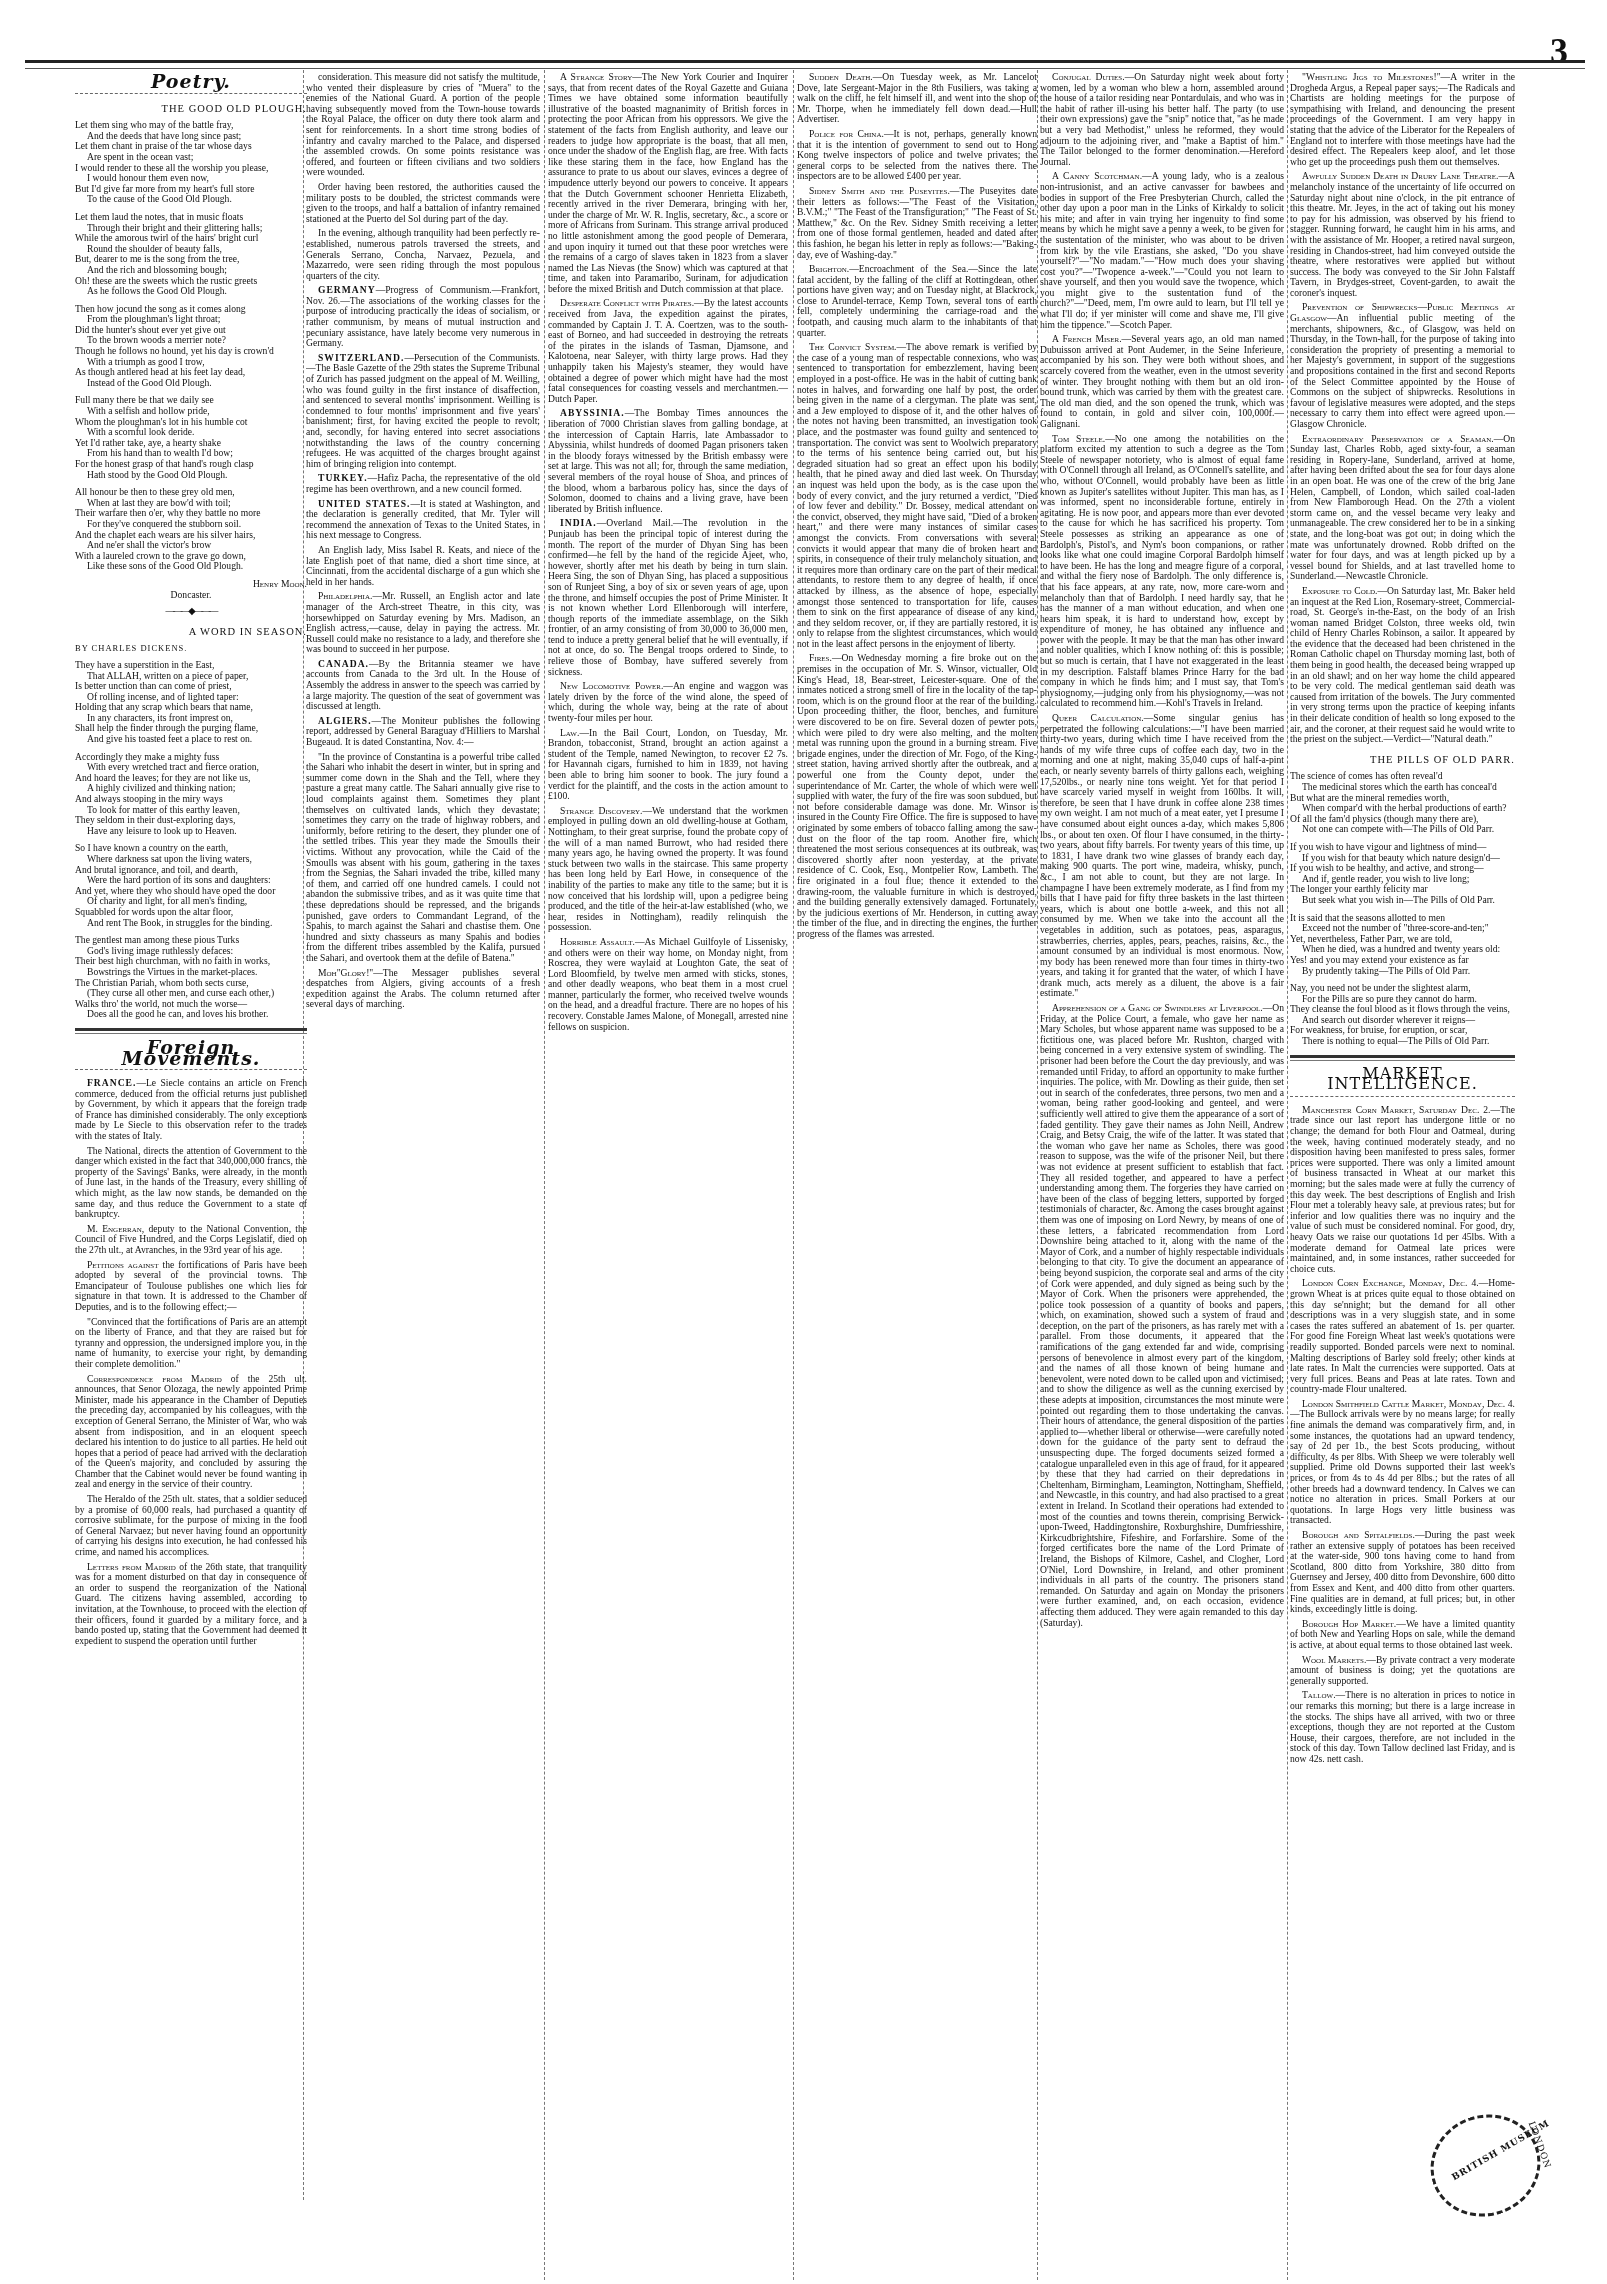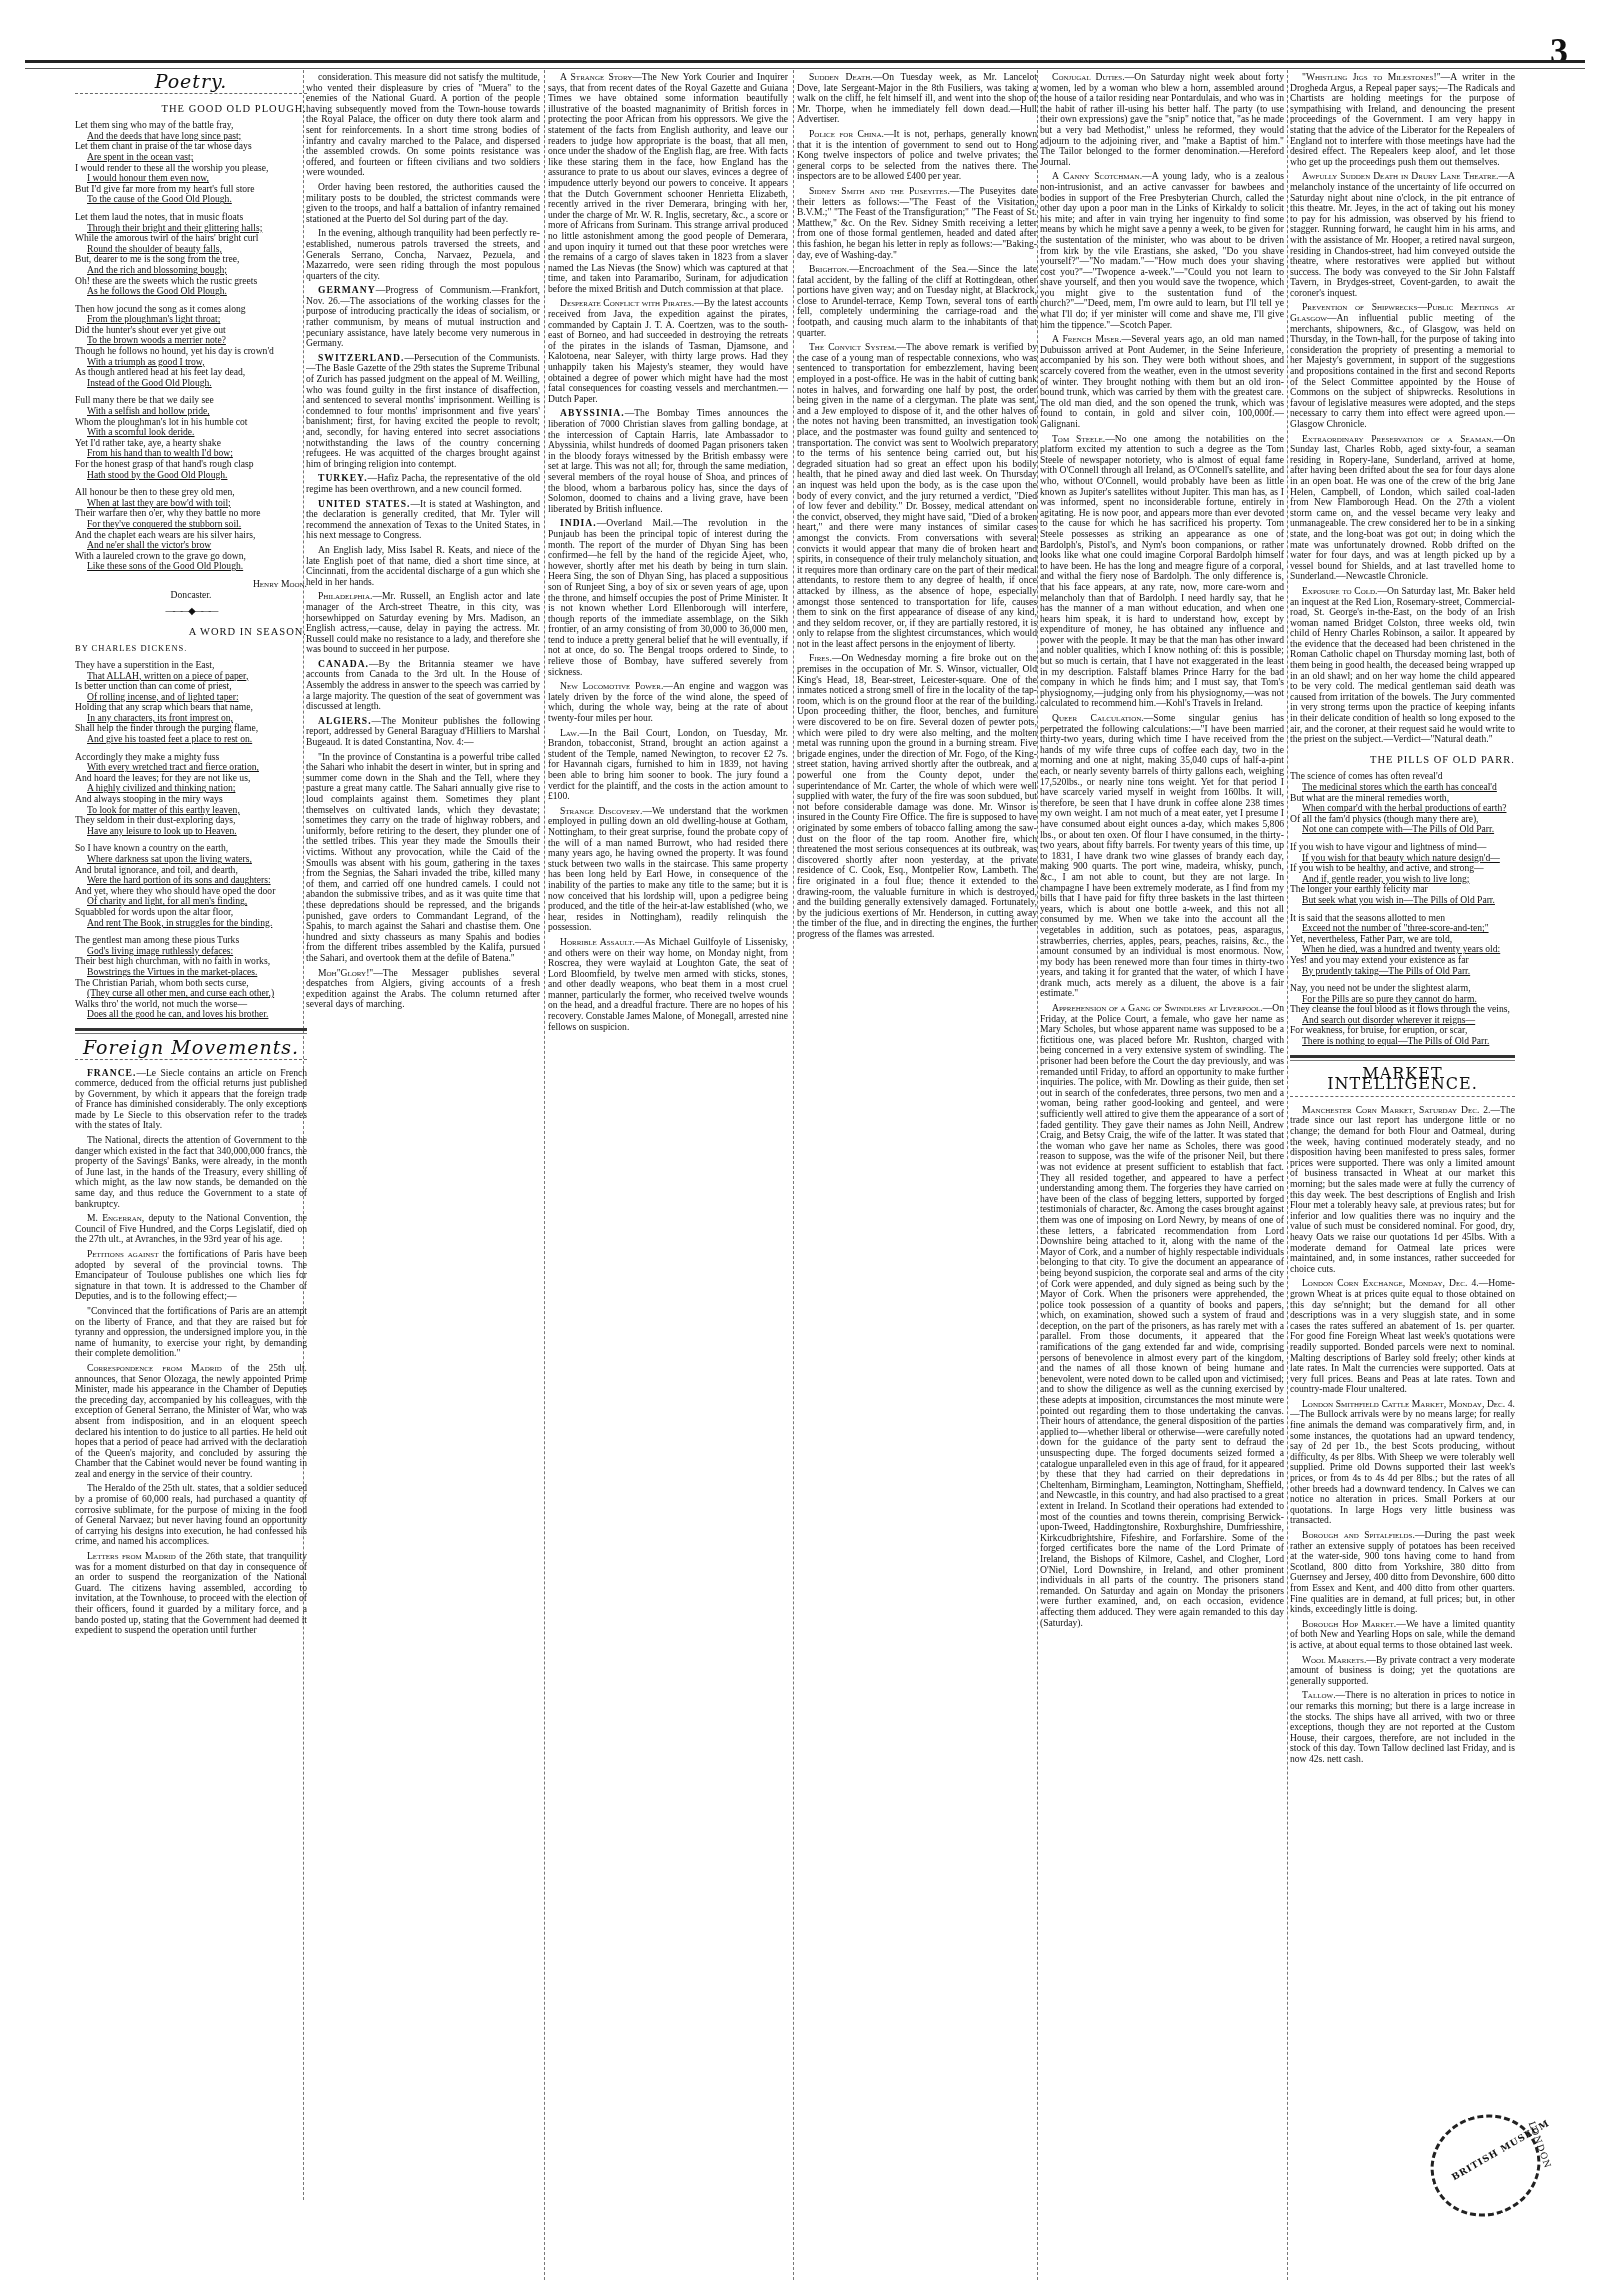--- a/index.html
+++ b/index.html
@@ -9,29 +9,29 @@
   .masthead .pageno { position:absolute; right:12px; top:-4px; font-family:"Liberation Serif",serif; font-size:36px; font-weight:bold; }
   .rule { position:absolute; left:25px; width:1560px; top:60px; height:5px; border-top:3px solid #222; border-bottom:1px solid #555; }
   .col { position:absolute; top:72px; font-family:"Liberation Serif",serif; font-size:9.6px; line-height:10.6px; text-align:justify; overflow:hidden; }
   .col.c1 { left:75px; width:232px; height:2140px; }
   .col.c2 { left:306px; width:234px; height:2200px; }
   .col.c3 { left:548px; width:240px; height:2200px; }
   .col.c4 { left:797px; width:240px; height:2200px; }
   .col.c5 { left:1040px; width:244px; height:2200px; }
   .col.c6 { left:1290px; width:225px; height:2200px; }
   .vline { position:absolute; top:70px; width:0; border-left:1px dashed #777; }
-  .section-head { text-align:center; font-family:"DejaVu Serif",serif; font-weight:normal; font-size:17px; margin:4px 0 6px; }
+  .section-head { text-align:center; font-family:"DejaVu Serif",serif; font-weight:bold; font-size:17px; margin:4px 0 6px; }
   .section-head.gothic { font-style:italic; font-size:19px; letter-spacing:1px; }
   .sep { border-top:1px dashed #666; margin:4px 0 8px; }
   .thicksep { border-top:3px solid #333; border-bottom:1px solid #777; height:2px; margin:8px 0; }
   .poem-title { text-align:right; font-size:10.5px; letter-spacing:1px; margin:10px 0 6px; }
   .poem-byline { font-size:8.5px; letter-spacing:1px; margin:2px 0 6px; }
   .stanza { margin:0 0 7px; text-align:left; }
   .stanza .l { display:block; white-space:nowrap; }
-  .stanza .l.i { padding-left:12px;text-decoration:underline; }
+  .stanza .l.i { padding-left:12px; }
   .sig { text-align:right; font-variant:small-caps; }
   .place { text-align:center; }
   .orn { text-align:center; margin:6px 0; letter-spacing:-2px; }
   p.art { margin:0 0 4px; text-indent:12px; }
   .lead { font-variant:small-caps; }
   .country { font-weight:bold; letter-spacing:1px; }
   .stamp { position:absolute; left:1415px; top:2100px; width:150px; height:130px; }
   .stamp .ring { position:absolute; left:15px; top:15px; width:105px; height:95px; border:3px dashed #222; border-radius:50%; transform:rotate(-20deg); }
   .stamp .txt { position:absolute; left:30px; top:45px; font-size:9px; font-weight:bold; transform:rotate(-30deg); letter-spacing:1px; }
   .stamp .txt2 { position:absolute; left:100px; top:40px; font-size:9px; transform:rotate(70deg); letter-spacing:1px; }

